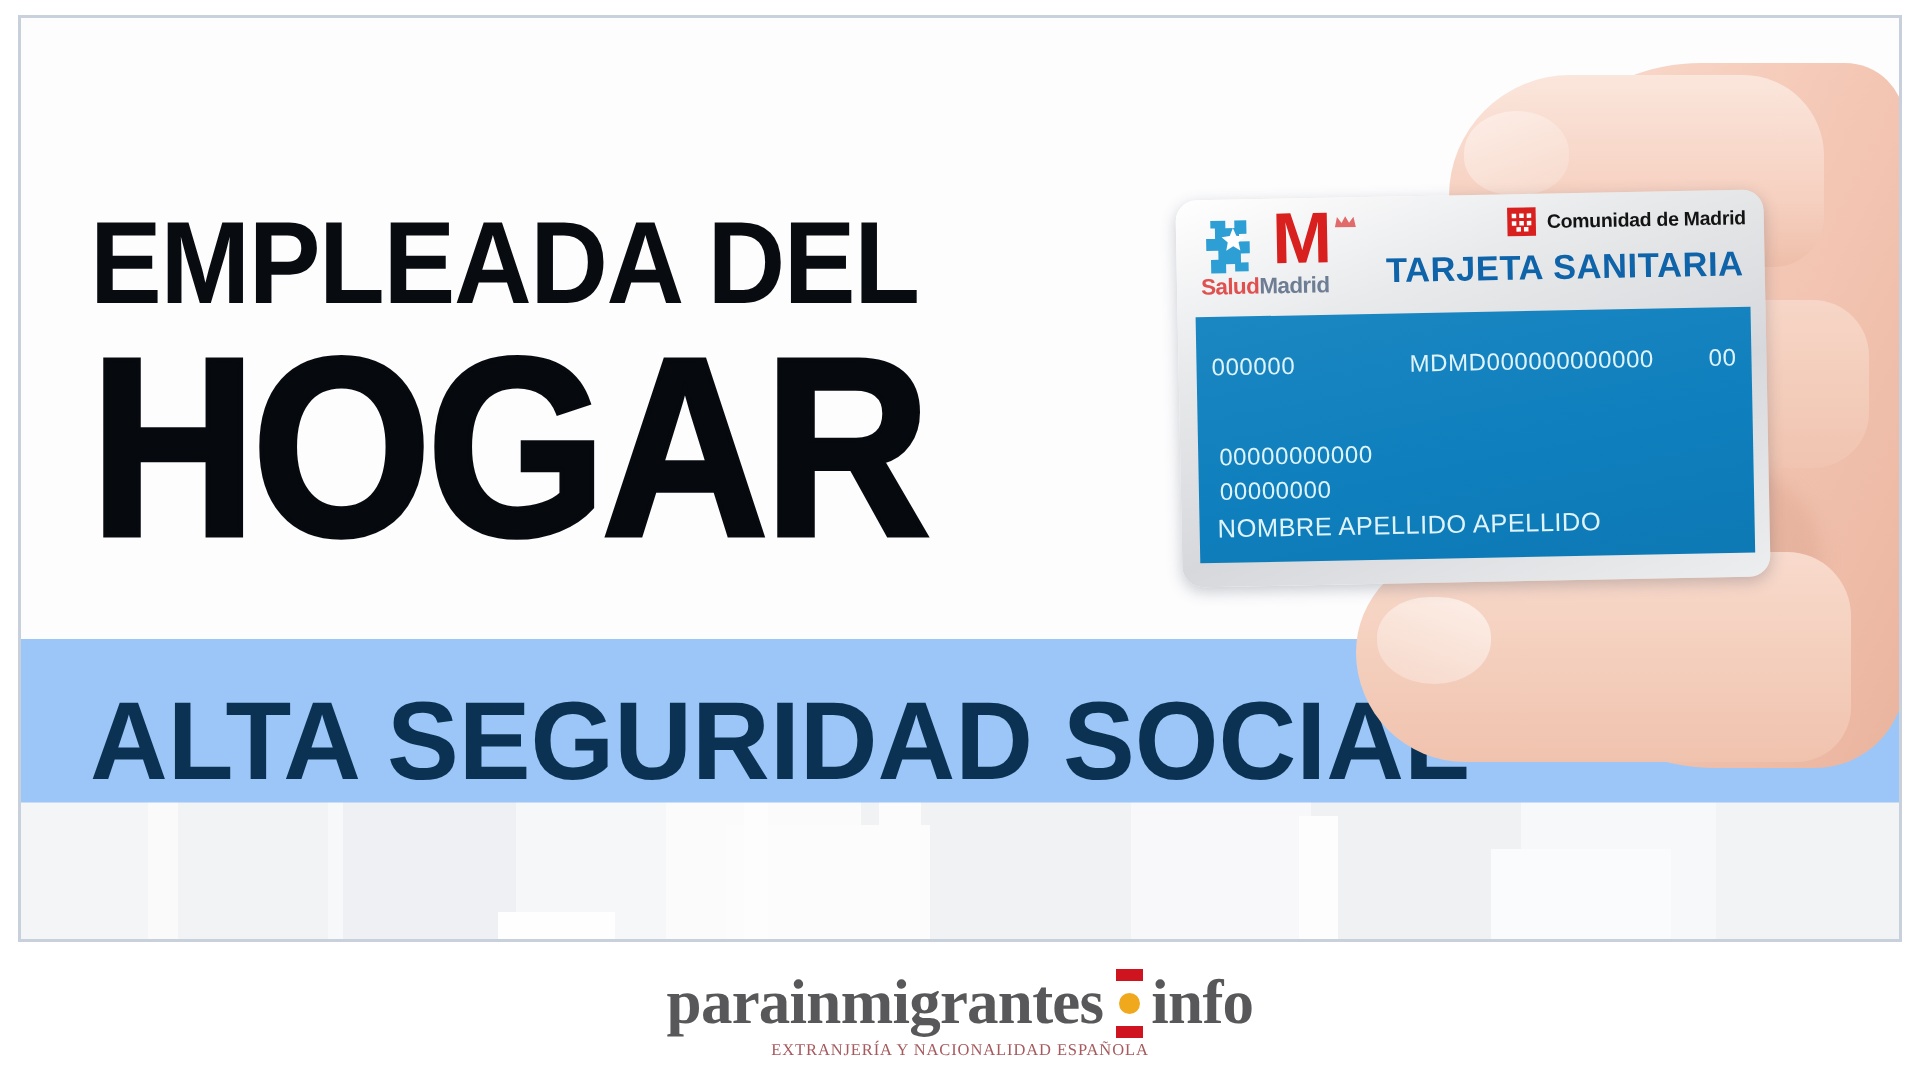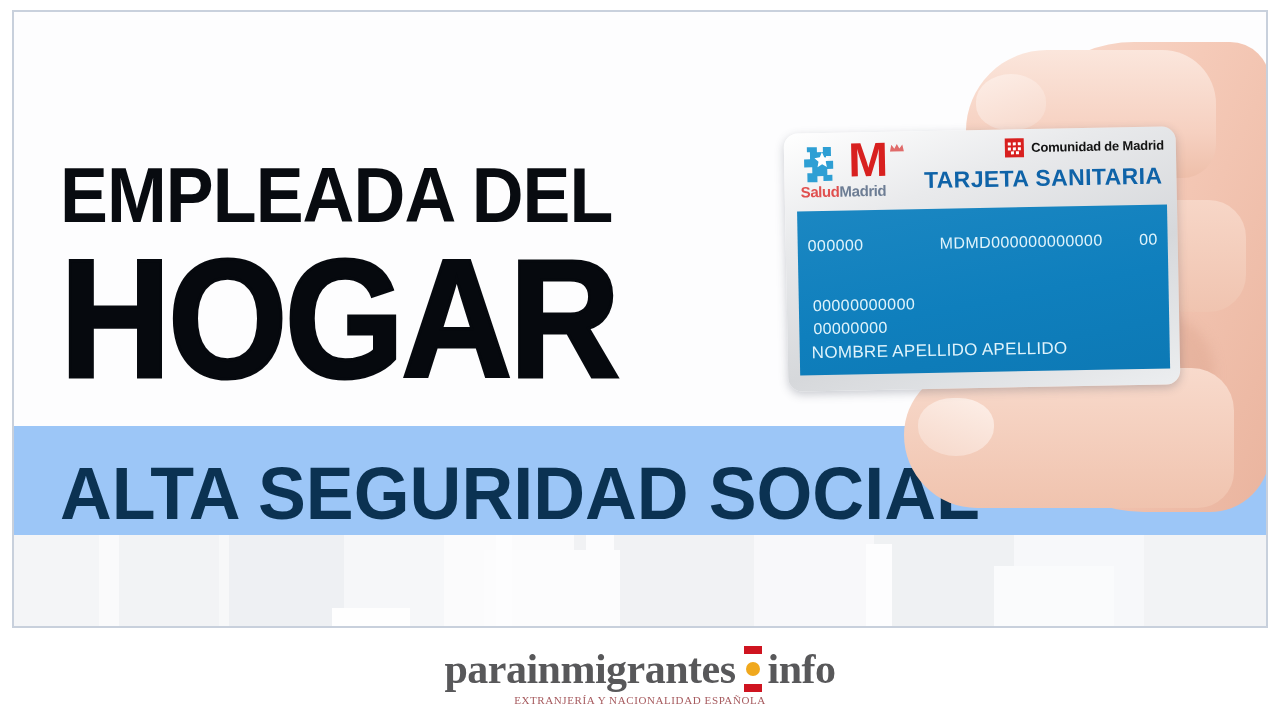--- a/index.html
+++ b/index.html
@@ -64,21 +64,21 @@
   .bldg.b2 { left: 482px; width: 16px; height: 96px; background: #fdfdfe; }
   .bldg.b3 { left: 572px; width: 28px; height: 92px; background: #fcfcfd; }
   .bldg.b4 { left: 852px; width: 26px; height: 82px; background: #fdfdfe; }
   .bldg.b5 { left: 318px; width: 78px; height: 18px; background: #fefefe; }
   .bldg.b6 { left: 980px; width: 120px; height: 60px; background: #fafbfc; }
 
   
   .headline {
     position: absolute;
     left: 46px;
-    top: 148px;
+    top: 128px;
     z-index: 4;
   }
   .line-small {
     font-family: "Liberation Sans Narrow", "Liberation Sans", sans-serif;
     font-weight: 700;
     font-size: 78px;
     line-height: 0.92;
     letter-spacing: -1px;
     color: #080b10;
     transform: scaleX(0.92);

